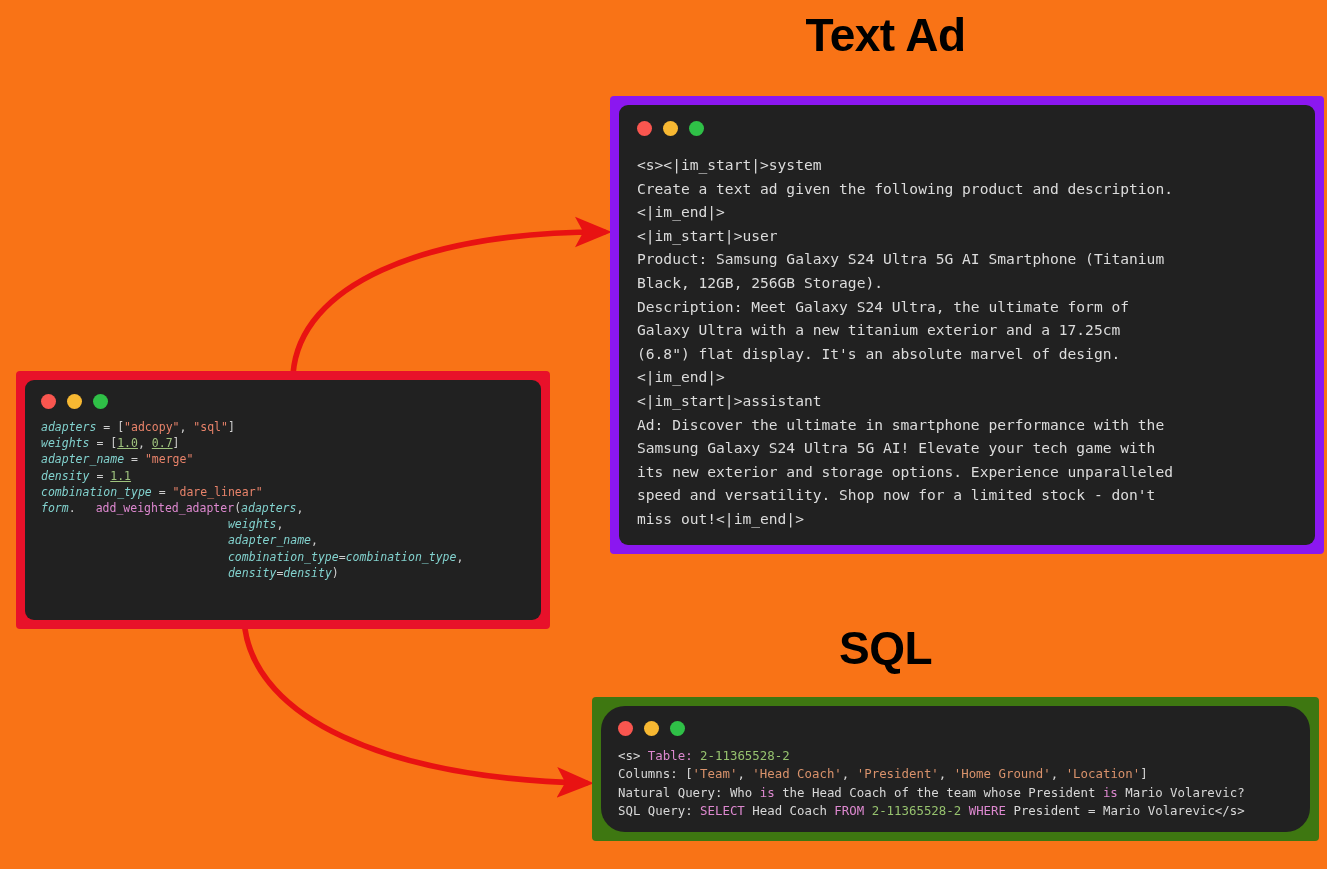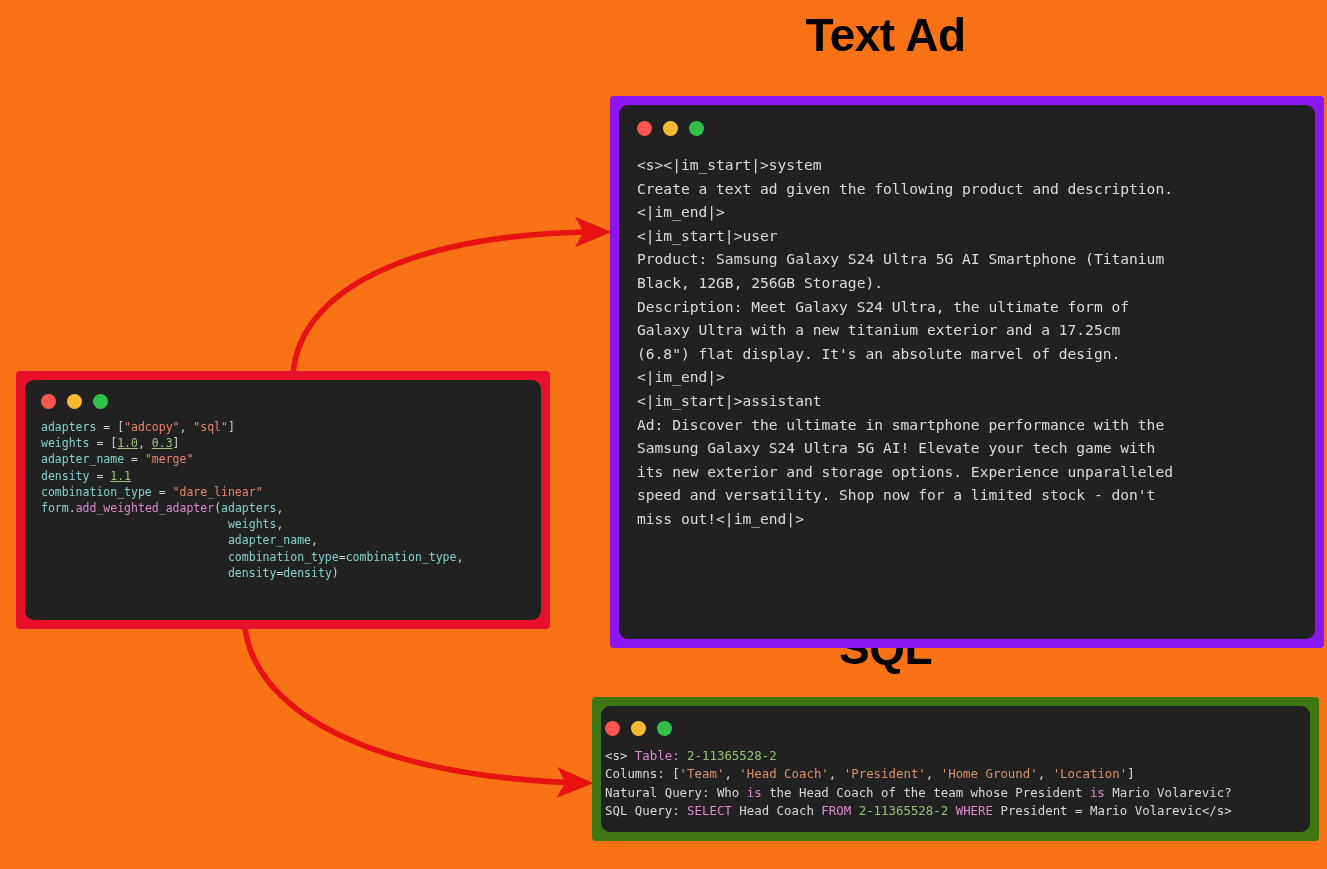--- a/index.html
+++ b/index.html
@@ -95,53 +95,53 @@
     font-size: 11.5px;
     line-height: 16.2px;
     margin-top: 10px;
   }
 
   
   #panel-textad {
     left: 610px;
     top: 96px;
     width: 714px;
-    height: 552px;
+    height: 458px;
     background: #8b17f0;
   }
   #panel-textad .term-inner { padding: 15px 18px 12px 18px; }
   #panel-textad .code {
     font-size: 14.6px;
     line-height: 23.6px;
     margin-top: 17px;
     color: #dcdcdc;
   }
 
   
   #panel-sql {
     left: 592px;
     top: 697px;
     width: 727px;
     height: 144px;
     background: #3e7711;
   }
-  #panel-sql .term-inner { padding: 14px 16px 10px 4px; }
+  #panel-sql .term-inner { padding: 14px 16px 10px 17px; border-radius: 24px; }
   #panel-sql .code {
     font-size: 12.4px;
     line-height: 18.3px;
     margin-top: 11px;
     color: #d8d8d8;
   }
 
   
-  .t-var   { color: #82d2ce; }   
+  .t-var   { color: #82d2ce; font-style: italic; }   
   .t-str   { color: #e8836a; }   
   .t-num   { color: #9fc37e; text-decoration: underline; }   
   .t-op    { color: #cfcfcf; }
-  .t-fn    { color: #dd88cf; }   
+  .t-fn    { color: #dd88cf; margin-left: 20px; }   
   .t-plain { color: #d8d8d8; }
   .t-kw    { color: #dd88cf; }   
   .t-sstr  { color: #d9926b; }   
   .t-sgreen{ color: #96c26e; }   
 
   
   #arrows {
     position: absolute;
     left: 0; top: 0;
     width: 1327px;
@@ -169,21 +169,21 @@
   </svg>
 
   <div class="term" id="panel-merge">
     <div class="term-inner">
       <div class="dots">
         <span class="dot red"></span>
         <span class="dot yellow"></span>
         <span class="dot green"></span>
       </div>
       <div class="code"><span class="t-var">adapters</span><span class="t-op"> = [</span><span class="t-str">"adcopy"</span><span class="t-op">, </span><span class="t-str">"sql"</span><span class="t-op">]</span>
-<span class="t-var">weights</span><span class="t-op"> = [</span><span class="t-num">1.0</span><span class="t-op">, </span><span class="t-num">0.3</span><span class="t-op">]</span>
+<span class="t-var">weights</span><span class="t-op"> = [</span><span class="t-num">1.0</span><span class="t-op">, </span><span class="t-num">0.7</span><span class="t-op">]</span>
 <span class="t-var">adapter_name</span><span class="t-op"> = </span><span class="t-str">"merge"</span>
 <span class="t-var">density</span><span class="t-op"> = </span><span class="t-num">1.1</span>
 <span class="t-var">combination_type</span><span class="t-op"> = </span><span class="t-str">"dare_linear"</span>
 <span class="t-var">form</span><span class="t-op">.</span><span class="t-fn">add_weighted_adapter</span><span class="t-op">(</span><span class="t-var">adapters</span><span class="t-op">,</span>
                            <span class="t-var">weights</span><span class="t-op">,</span>
                            <span class="t-var">adapter_name</span><span class="t-op">,</span>
                            <span class="t-var">combination_type</span><span class="t-op">=</span><span class="t-var">combination_type</span><span class="t-op">,</span>
                            <span class="t-var">density</span><span class="t-op">=</span><span class="t-var">density</span><span class="t-op">)</span></div>
     </div>
   </div>

